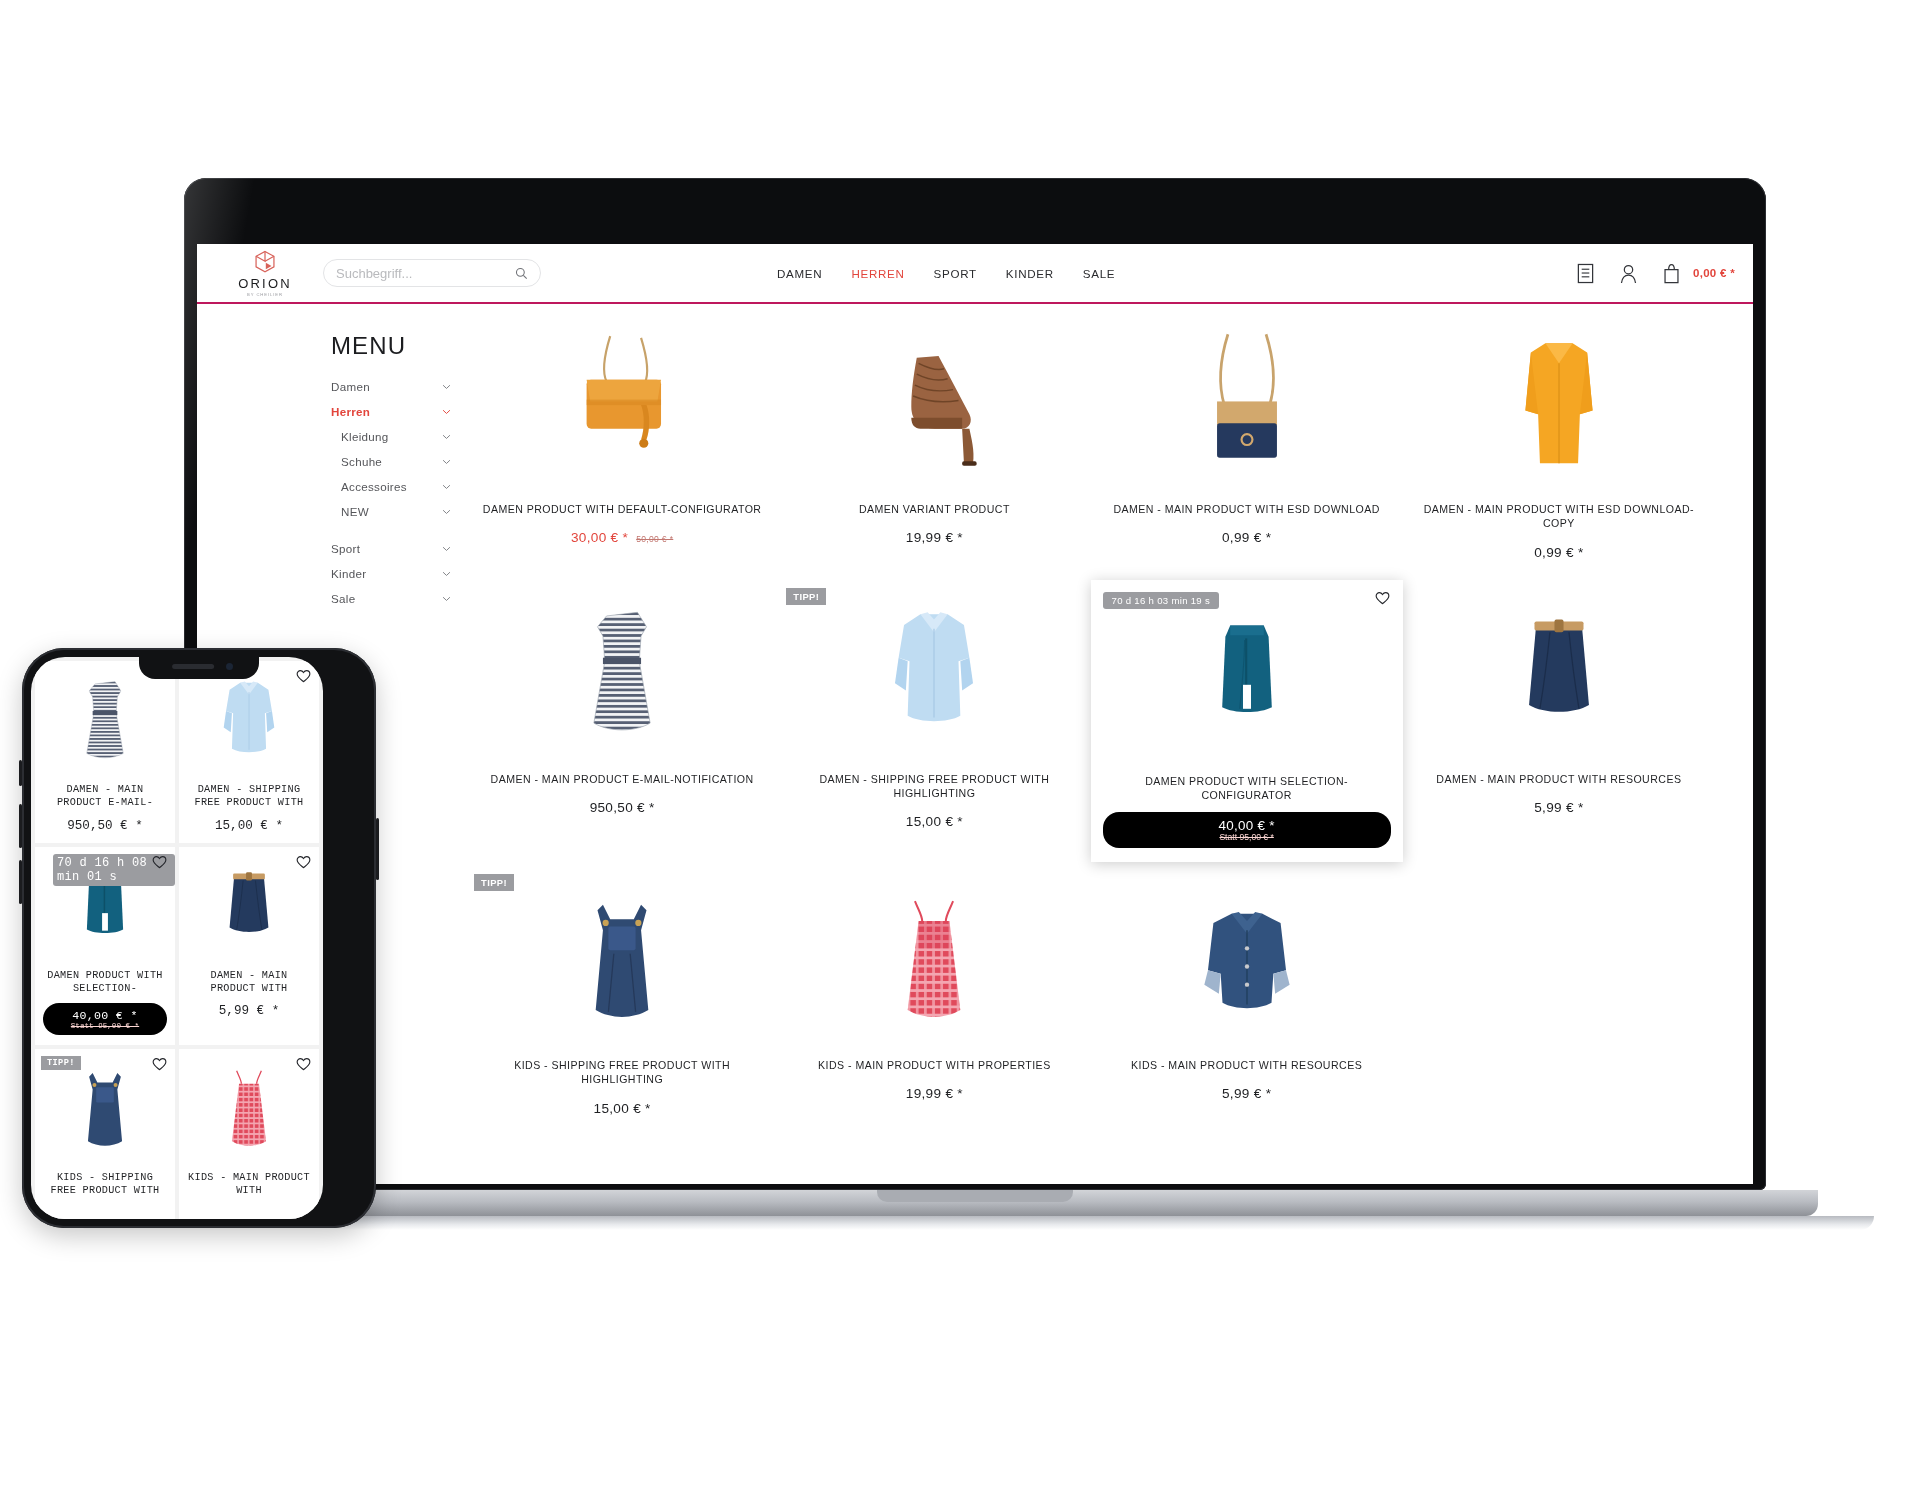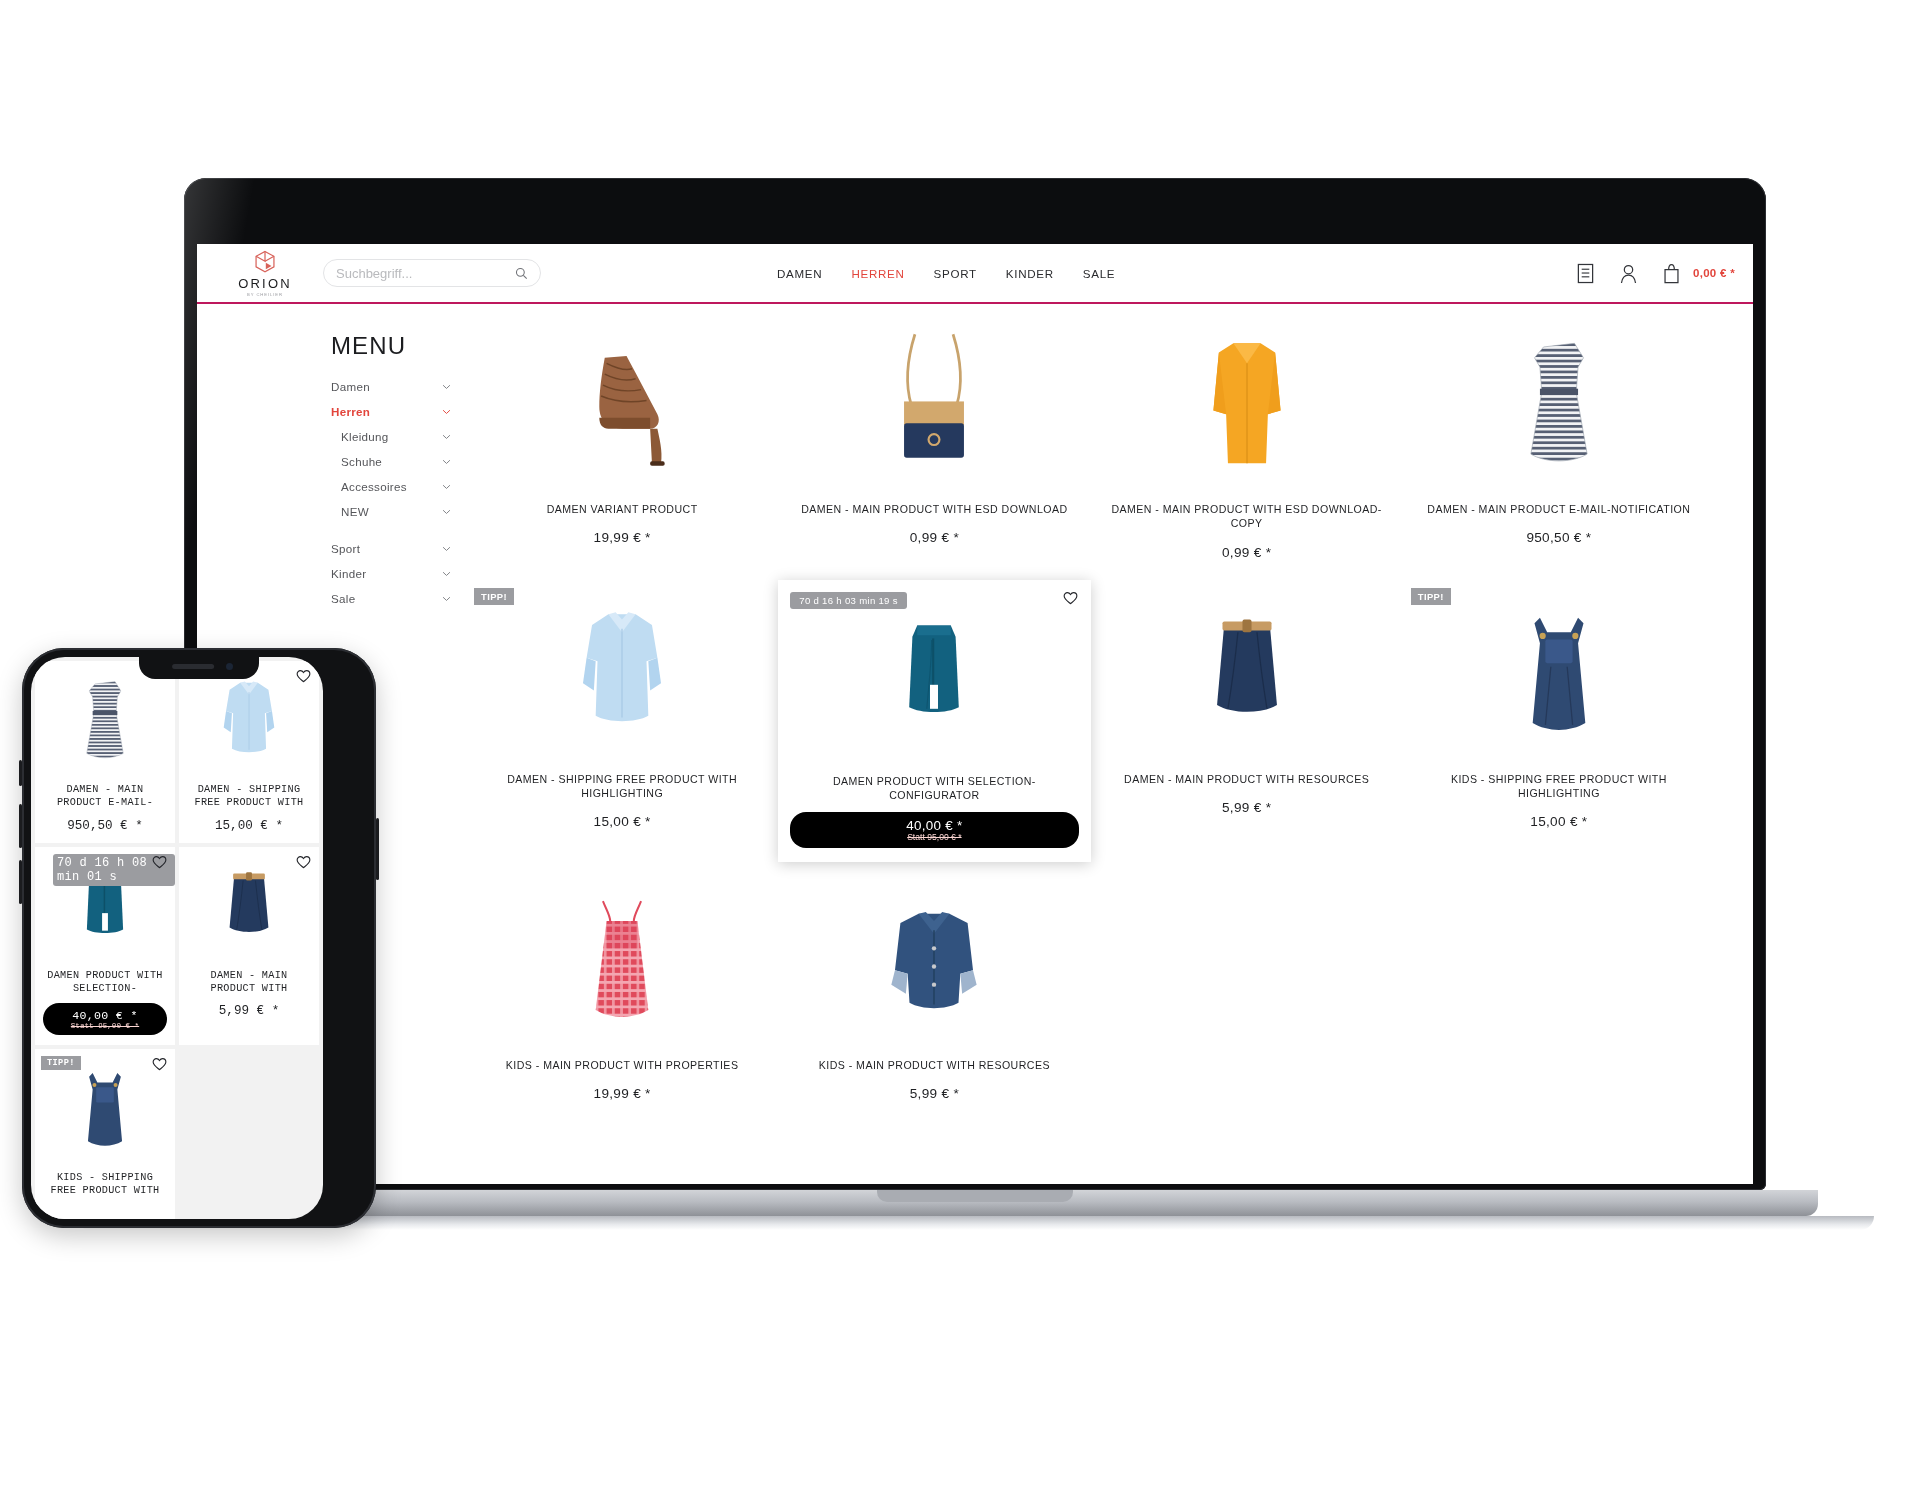--- a/index.html
+++ b/index.html
@@ -320,20 +320,38 @@
           <div class="side-item">
             <span>Sale</span>
             <svg class="chev" viewBox="0 0 10 7">
               <path d="M1 1.4 L5 5.2 L9 1.4" fill="none" stroke="#7c7e83" stroke-width="1.1"></path>
               </svg>
           </div>
         </aside>
 
         <div class="grid">
 
+          <div class="card">
+            <div class="card-img">
+              <svg viewBox="0 0 130 170" width="118">
+                <path d="M52 10 C44 36 44 52 48 60" fill="none" stroke="#c7a269" stroke-width="2.4"></path>
+                <path d="M86 12 C94 38 94 54 90 62" fill="none" stroke="#c7a269" stroke-width="2.4"></path>
+                <rect x="26" y="58" width="82" height="54" rx="5" fill="#e8972f"></rect>
+                <path d="M26 58 H108 L104 82 H30 Z" fill="#eda53e"></path>
+                <rect x="26" y="80" width="82" height="6" fill="#d7861f" opacity=".55"></rect>
+                <path d="M92 86 C96 96 96 114 92 124 L86 124 C90 112 90 96 86 86 Z" fill="#d9871f"></path>
+                <circle cx="89" cy="128" r="5" fill="#cd7c17"></circle>
+              </svg>
+            </div>
+            <div class="card-title">DAMEN PRODUCT WITH DEFAULT-CONFIGURATOR</div>
+            <div class="card-price sale">
+              <span>30,00 € *</span>
+              <span class="old">50,00 € *</span>
+            </div>
+          </div>
 
           <div class="card">
             <div class="card-img">
               <svg viewBox="0 0 130 170" width="118">
                 <path d="M46 34 C42 56 40 72 40 88 C40 104 50 112 66 112 L96 112 C104 112 108 104 104 96 L86 62 C80 50 74 40 70 32 Z" fill="#9a6341"></path>
                 <path d="M48 40 C60 46 70 48 76 46" fill="none" stroke="#6f4427" stroke-width="1.6"></path>
                 <path d="M46 52 C58 58 70 60 80 57" fill="none" stroke="#6f4427" stroke-width="1.6"></path>
                 <path d="M44 64 C56 70 70 72 86 69" fill="none" stroke="#6f4427" stroke-width="1.6"></path>
                 <path d="M42 76 C56 82 72 84 92 81" fill="none" stroke="#6f4427" stroke-width="1.6"></path>
                 <path d="M96 112 L98 150 L108 150 C110 136 106 122 104 112 Z" fill="#8c5936"></path>
@@ -613,20 +631,42 @@
               <path d="M44 24 L52 40 L78 40 L86 24 L92 30 L86 52 L94 140 C78 150 52 150 36 140 L44 52 L38 30 Z" fill="#2f4a72"></path>
               <rect x="50" y="48" width="30" height="26" rx="2" fill="#3a588a"></rect>
               <circle cx="47" cy="44" r="3.4" fill="#c8a255"></circle>
               <circle cx="83" cy="44" r="3.4" fill="#c8a255"></circle>
             </svg>
           </div>
           <div class="pcard-title">KIDS - SHIPPING FREE PRODUCT WITH</div>
           <div class="pcard-price"></div>
         </div>
 
+        <div class="pcard">
+          <svg class="heart" viewBox="0 0 16 15">
+            <path d="M8 13.6 C4.4 10.6 1.2 8.4 1.2 5.3 C1.2 3.2 2.8 1.7 4.7 1.7 C6 1.7 7.2 2.5 8 3.8
+                     C8.8 2.5 10 1.7 11.3 1.7 C13.2 1.7 14.8 3.2 14.8 5.3 C14.8 8.4 11.6 10.6 8 13.6 Z" fill="none" stroke="#23252a" stroke-width="1.2"></path>
+          </svg>
+          <div class="pcard-img">
+            <svg viewBox="0 0 130 170" width="84">
+              <defs>
+                <pattern id="pcheck1" width="9" height="9" patternUnits="userSpaceOnUse">
+                  <rect width="9" height="9" fill="#e04a5c"></rect>
+                  <rect width="9" height="3" fill="#f4a6b1"></rect>
+                  <rect width="3" height="9" fill="#f4a6b1" opacity=".8"></rect>
+                </pattern>
+              </defs>
+              <path d="M44 20 C48 30 52 36 52 42" fill="none" stroke="#e04a5c" stroke-width="2.2"></path>
+              <path d="M86 20 C82 30 78 36 78 42" fill="none" stroke="#e04a5c" stroke-width="2.2"></path>
+              <path d="M48 42 L82 42 L94 140 C78 150 52 150 36 140 Z" fill="url(#pcheck1)"></path>
+            </svg>
+          </div>
+          <div class="pcard-title">KIDS - MAIN PRODUCT WITH</div>
+          <div class="pcard-price"></div>
+        </div>
 
       </div>
     </div>
     <div class="phone-notch"></div>
     <div class="phone-speaker"></div>
     <div class="phone-cam"></div>
   </div>
 
 </div>
 

